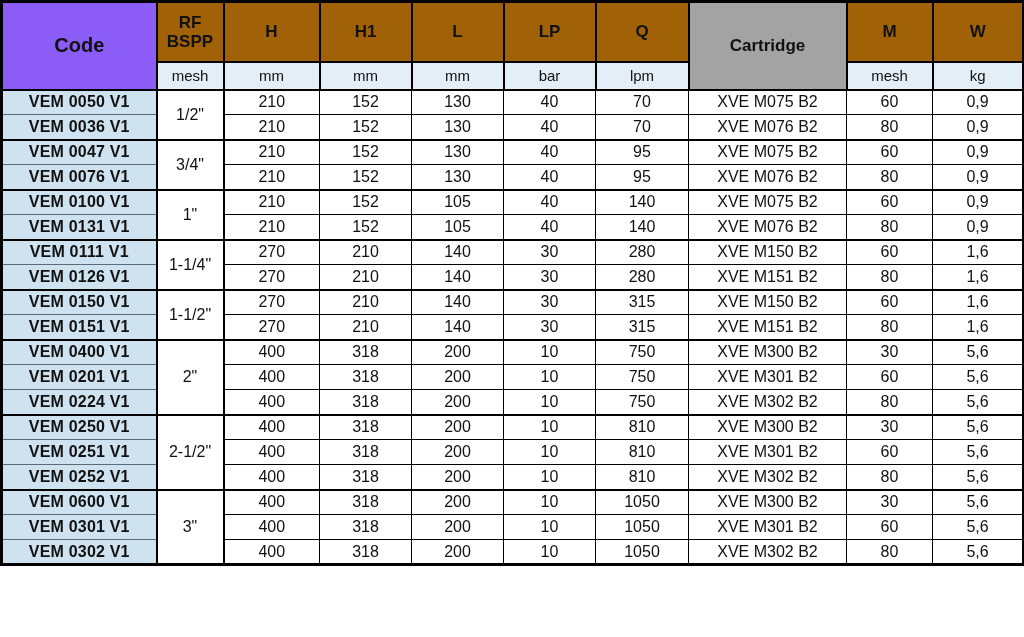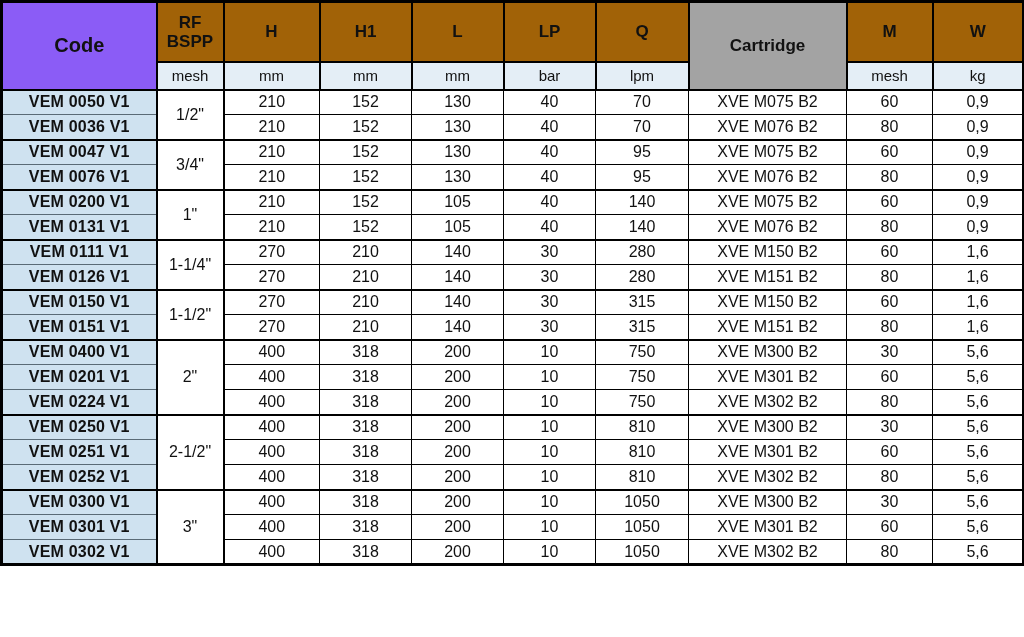--- a/index.html
+++ b/index.html
@@ -210,21 +210,21 @@
         <td class="c-val">210</td>
         <td class="c-val">152</td>
         <td class="c-val">130</td>
         <td class="c-val">40</td>
         <td class="c-val">95</td>
         <td class="c-val">XVE M076 B2</td>
         <td class="c-val">80</td>
         <td class="c-val">0,9</td>
       </tr>
       <tr class="group-start">
-        <td class="c-code">VEM 0200 V1</td>
+        <td class="c-code">VEM 0100 V1</td>
         <td class="c-size" rowspan="2">1"</td>
         <td class="c-val">210</td>
         <td class="c-val">152</td>
         <td class="c-val">105</td>
         <td class="c-val">40</td>
         <td class="c-val">140</td>
         <td class="c-val">XVE M075 B2</td>
         <td class="c-val">60</td>
         <td class="c-val">0,9</td>
       </tr>
@@ -347,21 +347,21 @@
         <td class="c-val">400</td>
         <td class="c-val">318</td>
         <td class="c-val">200</td>
         <td class="c-val">10</td>
         <td class="c-val">810</td>
         <td class="c-val">XVE M302 B2</td>
         <td class="c-val">80</td>
         <td class="c-val">5,6</td>
       </tr>
       <tr class="group-start">
-        <td class="c-code">VEM 0300 V1</td>
+        <td class="c-code">VEM 0600 V1</td>
         <td class="c-size" rowspan="3">3"</td>
         <td class="c-val">400</td>
         <td class="c-val">318</td>
         <td class="c-val">200</td>
         <td class="c-val">10</td>
         <td class="c-val">1050</td>
         <td class="c-val">XVE M300 B2</td>
         <td class="c-val">30</td>
         <td class="c-val">5,6</td>
       </tr>

